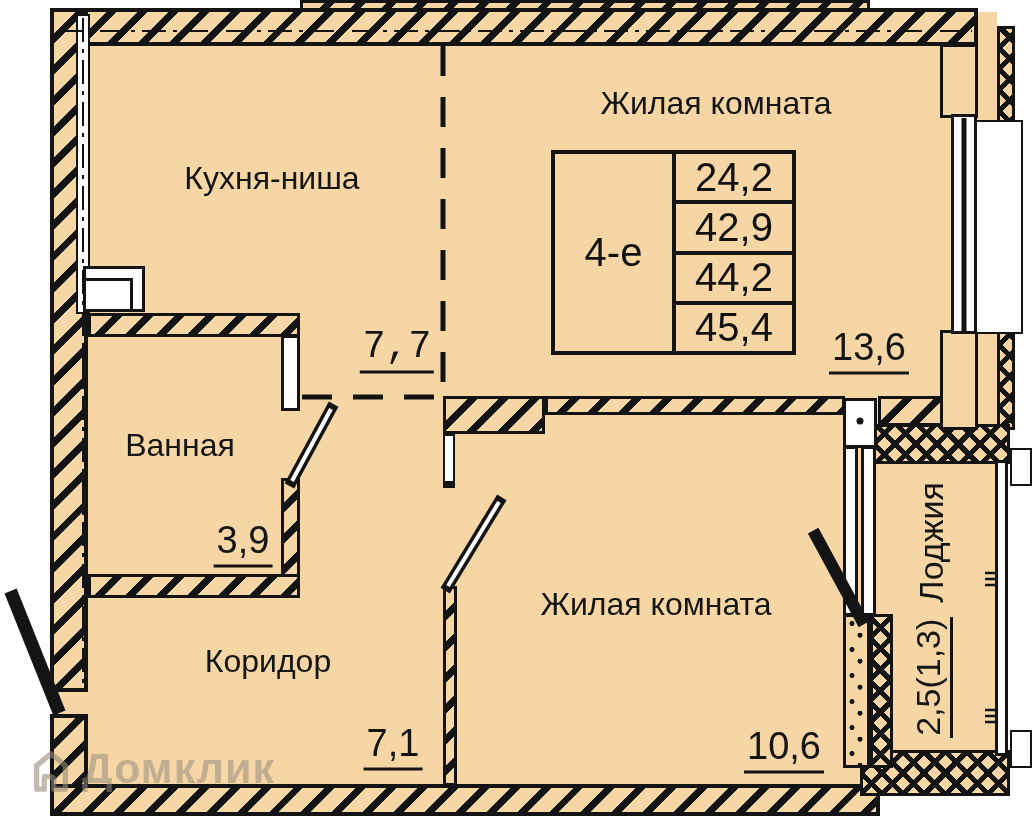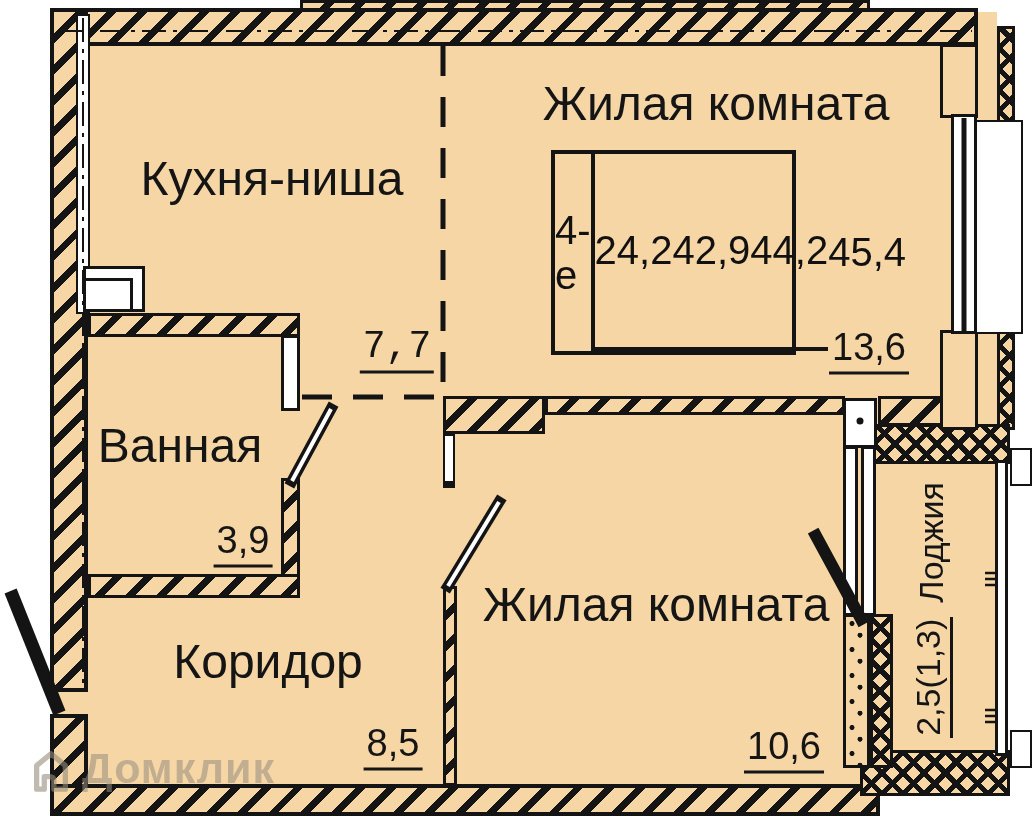--- a/index.html
+++ b/index.html
@@ -31,21 +31,21 @@
     background-color:#f6d6a5;
     background-image:
       radial-gradient(circle at 30% 25%, #141414 2.2px, rgba(0,0,0,0) 2.8px),
       radial-gradient(circle at 70% 70%, #141414 2.2px, rgba(0,0,0,0) 2.8px);
     background-size:20px 26px;
     border:3px solid #141414;
     z-index:12;
   }
   .room-label{
     position:absolute;z-index:40;transform:translate(-50%,-50%);
-    font-size:48px;white-space:nowrap;color:#151515;
+    font-size:32px;white-space:nowrap;color:#151515;
   }
   .area-label{
     position:absolute;z-index:40;transform:translate(-50%,-50%);
     font-size:38px;white-space:nowrap;color:#151515;
     border-bottom:3px solid #151515;padding:0 3px 3px 3px;
   }
   .loggia-wrap{
     position:absolute;z-index:40;left:931px;top:610px;width:380px;height:60px;
     transform:translate(-50%,-50%) rotate(-90deg);
     display:flex;align-items:center;justify-content:center;gap:14px;
@@ -54,21 +54,21 @@
   .loggia-wrap .num{border-bottom:3px solid #151515;padding:0 2px 2px 2px;}
   
   #info-table{
     position:absolute;left:551px;top:150px;width:237px;height:197px;z-index:40;
     display:flex;border:4px solid #141414;
   }
   #info-table .type-cell{
     width:117px;border-right:4px solid #141414;
     display:flex;align-items:center;justify-content:center;font-size:40px;
   }
-  #info-table .vals{flex:1;display:flex;flex-direction:row;justify-content:center;}
+  #info-table .vals{flex:1;display:flex;flex-direction:column;justify-content:center;}
   #info-table .vals .v{
     flex:1;display:flex;align-items:center;justify-content:center;font-size:40px;
     border-bottom:4px solid #141414;
   }
   #info-table .vals .v:last-child{border-bottom:none;}
   
   #watermark{
     position:absolute;left:28px;top:744px;z-index:50;display:flex;align-items:center;gap:8px;
     color:rgba(150,140,125,0.55);
   }
@@ -162,21 +162,21 @@
   <div class="room-label" style="left:272px;top:178px;text-align:center;">Кухня-ниша</div>
   <div class="area-label" style="left:397px;top:349px;font-family:Liberation Mono, monospace;">7,7</div>
 
   <div class="room-label" style="left:716px;top:103px;">Жилая комната</div>
   <div class="area-label" style="left:869px;top:350px;">13,6</div>
 
   <div class="room-label" style="left:180px;top:445px;">Ванная</div>
   <div class="area-label" style="left:243px;top:543px;">3,9</div>
 
   <div class="room-label" style="left:268px;top:661px;">Коридор</div>
-  <div class="area-label" style="left:393px;top:746px;">8,5</div>
+  <div class="area-label" style="left:393px;top:746px;">7,1</div>
 
   <div class="room-label" style="left:656px;top:604px;">Жилая комната</div>
   <div class="area-label" style="left:784px;top:749px;">10,6</div>
 
   <div class="loggia-wrap">
     <span class="num">2,5(1,3)</span>
     <span>Лоджия</span>
   </div>
 
   <div id="info-table">

